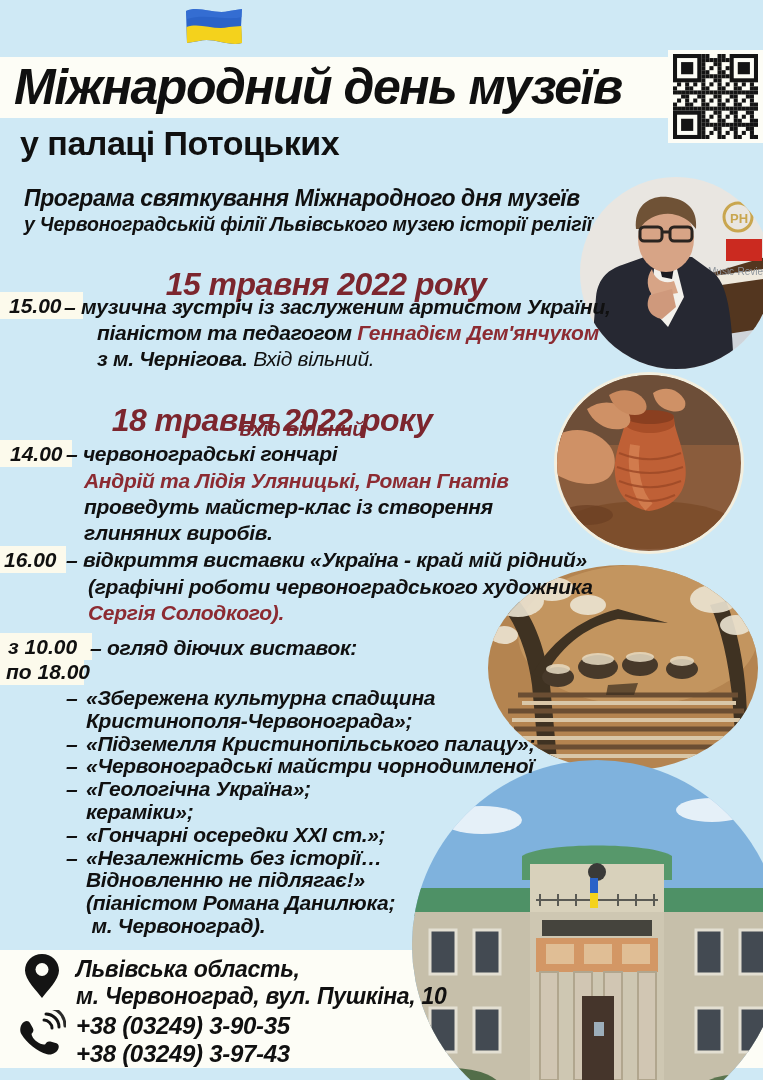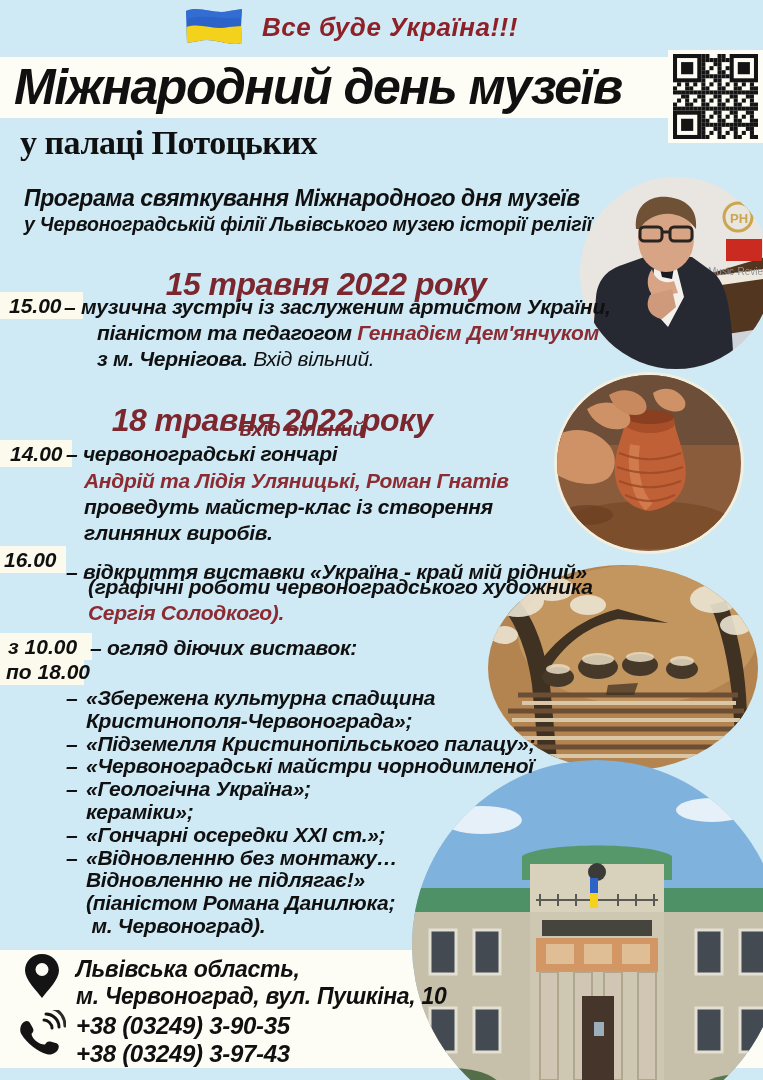--- a/index.html
+++ b/index.html
@@ -4,21 +4,21 @@
 <style>
   html,body{margin:0;padding:0;background:#9fb6c2;}
   .poster{
     position:relative;width:763px;height:1080px;overflow:hidden;
     background:var(--bg,#cfe9f5);
     font-family:"Liberation Sans", sans-serif;color:#101010;
     margin:0 auto;
   }
   .abs{position:absolute;white-space:nowrap;}
   .bi{font-weight:bold;font-style:italic;}
-  .b{font-weight:bold;font-family:Liberation Serif, serif;}
+  .b{font-weight:bold;}
   .i{font-style:italic;}
 
   .flag{left:185px;top:7px;width:58px;height:38px;}
   .slogan{left:262px;top:12px;font-size:26px;color:var(--red);letter-spacing:.5px;}
 
   .title-band{left:0;top:57px;width:763px;height:61px;background:var(--band);}
   .title{left:14px;top:59px;font-size:50px;letter-spacing:-1.5px;line-height:56px;}
   .qr-box{left:668px;top:50px;width:95px;height:93px;background:var(--band);display:flex;align-items:center;justify-content:center;z-index:6;}
   .subtitle{left:20px;top:124px;font-size:34px;letter-spacing:-.5px;}
 
@@ -38,21 +38,21 @@
   .e1l2{left:97px;top:320px;}
   .e1l3{left:97px;top:346px;}
 
   .t14{left:0;top:440px;width:62px;padding-left:10px;}
   .e2l1{left:66px;top:441px;}
   .e2l2{left:84px;top:468px;}
   .e2l3{left:84px;top:494px;}
   .e2l4{left:84px;top:520px;}
 
   .t16{left:0;top:546px;width:62px;padding-left:4px;}
-  .e3l1{left:66px;top:547px;margin-top:12px;}
+  .e3l1{left:66px;top:547px;}
   .e3l2{left:88px;top:574px;}
   .e3l3{left:88px;top:600px;}
 
   .tfrom{left:0;top:633px;width:84px;padding-left:8px;font-style:italic;}
   .tto{left:0;top:658px;width:78px;padding-left:6px;}
   .exh-heading{left:90px;top:635px;}
 
   .exh-list{left:66px;top:687px;z-index:5;}
   .exh-ln{font-size:21px;font-weight:bold;font-style:italic;letter-spacing:-.3px;line-height:22.8px;white-space:nowrap;}
   .exh-dash{display:inline-block;width:20px;}
@@ -75,21 +75,20 @@
 </head>
 <body>
 
 <div class="poster">
 
   <svg class="abs flag" viewBox="0 0 58 38">
     <path d="M1,4 C14,-2 30,8 44,4 L57,2 L56,20 L57,36 C44,40 28,30 14,34 L2,36 Z" fill="#2b63c8"></path>
     <path d="M1.5,20 C15,15 30,24 44,20 L56.5,19 L57,36 C44,40 28,30 14,34 L2,36 Z" fill="#f4d21c"></path>
     <path d="M1,4 C14,-2 30,8 44,4 L57,2 L56.8,10 C42,14 20,6 2,12 Z" fill="#3a74d8" opacity=".6"></path>
   </svg>
-  <div class="abs bi slogan">Все буде Україна!!!</div>
 
   <div class="abs title-band"></div>
   <div class="abs bi title">Міжнародний день музеїв</div>
   <div class="abs qr-box">
     <svg id="qr-svg" width="85" height="85" viewBox="0 0 84 84" fill="#141414">
         <rect x="28" y="0" width="4" height="4"></rect>
         <rect x="32" y="0" width="4" height="4"></rect>
         <rect x="44" y="0" width="4" height="4"></rect>
         <rect x="48" y="0" width="4" height="4"></rect>
         <rect x="28" y="4" width="4" height="4"></rect>
@@ -313,21 +312,21 @@
   <div class="abs bi tbadge tto">по 18.00</div>
   <div class="abs bi ln exh-heading">– огляд діючих виставок:</div>
   <div class="abs exh-list">
       <div class="exh-ln"><span class="exh-dash">–</span><span>«Збережена культурна спадщина</span></div>
       <div class="exh-ln"><span class="exh-dash"></span><span>Кристинополя-Червонограда»;</span></div>
       <div class="exh-ln"><span class="exh-dash">–</span><span>«Підземелля Кристинопільського палацу»;</span></div>
       <div class="exh-ln"><span class="exh-dash">–</span><span>«Червоноградські майстри чорнодимленої</span></div>
       <div class="exh-ln"><span class="exh-dash">–</span><span>«Геологічна Україна»;</span></div>
       <div class="exh-ln"><span class="exh-dash"></span><span>кераміки»;</span></div>
       <div class="exh-ln"><span class="exh-dash">–</span><span>«Гончарні осередки XXI ст.»;</span></div>
-      <div class="exh-ln"><span class="exh-dash">–</span><span>«Відновленню без монтажу…</span></div>
+      <div class="exh-ln"><span class="exh-dash">–</span><span>«Незалежність без історії…</span></div>
       <div class="exh-ln"><span class="exh-dash"></span><span>Відновленню не підлягає!»</span></div>
       <div class="exh-ln"><span class="exh-dash"></span><span>(піаністом Романа Данилюка;</span></div>
       <div class="exh-ln"><span class="exh-dash"></span><span> м. Червоноград).</span></div>
     </div>
 
   <div class="abs contact-band"></div>
   <svg class="abs pin" viewBox="0 0 40 46">
     <path d="M20,1 C29.5,1 37,8.3 37,17.5 C37,27 25,38 20,45 C15,38 3,27 3,17.5 C3,8.3 10.5,1 20,1 Z" fill="#141414"></path>
     <circle cx="20" cy="16.5" r="6.5" fill="#fdfdf6"></circle>
   </svg>

